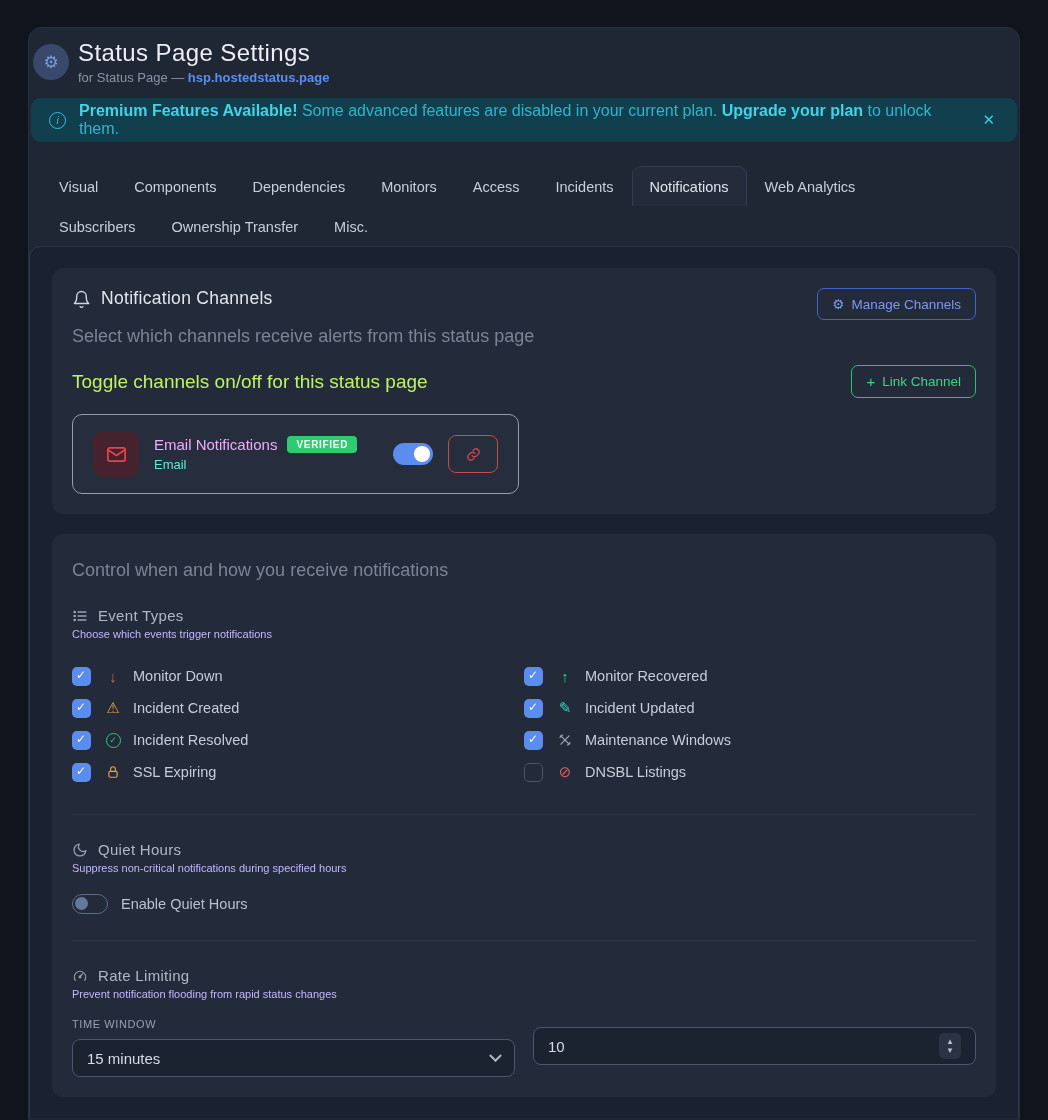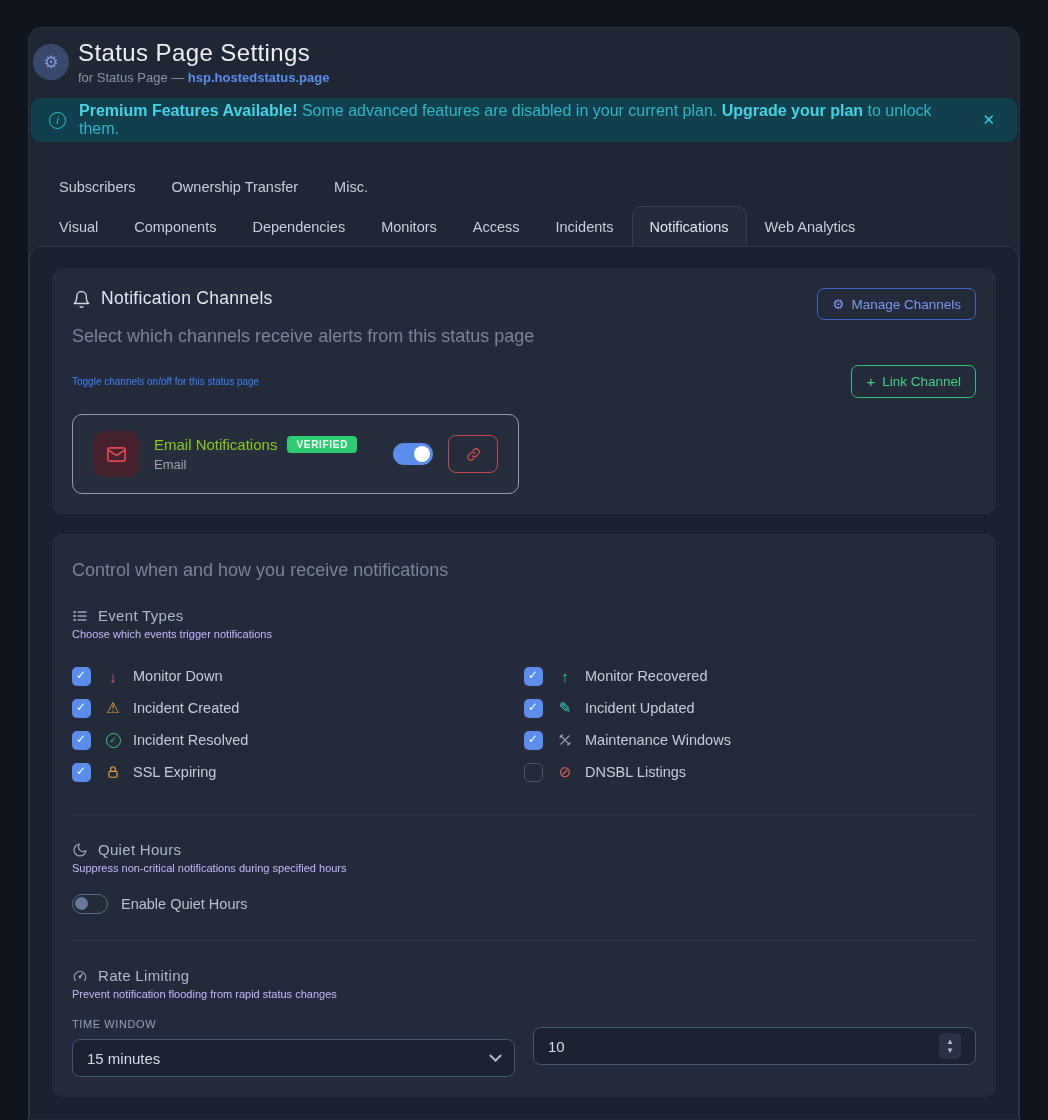--- a/index.html
+++ b/index.html
@@ -51,32 +51,32 @@
   .card-title svg { color:#cfd5e0; }
   .card-sub { font-size:18px; color:#7b8496; margin-top:6px; }
 
   .btn { font-family:inherit; background:transparent; border-radius:7px; cursor:pointer; font-size:13.5px;
     display:inline-flex; align-items:center; gap:7px; padding:7px 14px; }
   .btn-manage { margin-left:auto; border:1px solid #4065c8; color:#7b99f0; }
   .btn-link-channel { margin-left:auto; border:1px solid #2cc177; color:#3ed488; }
   .btn .plus { font-size:15px; }
 
   .hint-row { display:flex; align-items:center; margin-top:18px; }
-  .hint { font-size:10px; color:#3b82f6; }
+  .hint { font-size:19px; color:#bef264; }
 
   
   .channel-card { margin-top:16px; width:447px; border:1px solid #959dac; background:#262d3c;
     border-radius:10px; padding:16px 20px; display:flex; align-items:center; gap:15px; }
   .email-tile { width:46px; height:46px; border-radius:10px; background:#45222d; color:#e0474f;
     display:flex; align-items:center; justify-content:center; flex:0 0 auto; }
   .channel-name-row { display:flex; align-items:center; gap:10px; }
-  .channel-name { font-size:15px; color:#84cc16; }
+  .channel-name { font-size:15px; color:#f0abfc; }
   .badge { background:#2ecc71; color:#f2fff7; font-size:10px; font-weight:bold; letter-spacing:.7px;
     padding:3px 9px; border-radius:4px; }
-  .channel-type { font-size:13px; color:#a3a3a3; margin-top:4px; }
+  .channel-type { font-size:13px; color:#5eead4; margin-top:4px; }
   .channel-actions { margin-left:auto; display:flex; align-items:center; gap:15px; }
 
   .toggle { border-radius:999px; position:relative; cursor:pointer; flex:0 0 auto; }
   .toggle.on { width:40px; height:22px; background:#5b8def; }
   .toggle.on .knob { position:absolute; right:3px; top:3px; width:16px; height:16px; border-radius:50%; background:#fff; }
   .toggle.off { width:36px; height:20px; background:transparent; border:1.5px solid #5a6d8d; }
   .toggle.off .knob { position:absolute; left:2px; top:2px; width:13px; height:13px; border-radius:50%; background:#64799c; }
 
   .chain-btn { width:50px; height:38px; border:1px solid #c8484d; color:#c8484d; background:transparent;
     border-radius:8px; cursor:pointer; display:flex; align-items:center; justify-content:center; }
@@ -139,33 +139,33 @@
   <div class="banner">
     <span class="info-icon">
         <i>i</i>
       </span>
     <p class="banner-text"><b>Premium Features Available!</b><span> Some advanced features are disabled in your current plan. </span><a class="banner-link">Upgrade your plan</a><span> to unlock them.</span></p>
     <button class="banner-close">✕</button>
   </div>
 
   <nav class="tabs">
     <div class="tab-row">
-      <span class="tab">Subscribers</span>
-      <span class="tab">Ownership Transfer</span>
-      <span class="tab">Misc.</span>
-    </div>
-    <div class="tab-row">
       <span class="tab">Visual</span>
       <span class="tab">Components</span>
       <span class="tab">Dependencies</span>
       <span class="tab">Monitors</span>
       <span class="tab">Access</span>
       <span class="tab">Incidents</span>
       <span class="tab active">Notifications</span>
       <span class="tab">Web Analytics</span>
+    </div>
+    <div class="tab-row">
+      <span class="tab">Subscribers</span>
+      <span class="tab">Ownership Transfer</span>
+      <span class="tab">Misc.</span>
     </div>
   </nav>
 
   <section class="panel">
 
     <div class="card">
       <div class="card-head-row">
         <h2 class="card-title">
           <svg width="19" height="19" viewBox="0 0 24 24" fill="none" stroke="currentColor" stroke-width="1.8" stroke-linecap="round" stroke-linejoin="round">
               <path d="M18 8a6 6 0 0 0-12 0c0 7-3 9-3 9h18s-3-2-3-9"></path>

